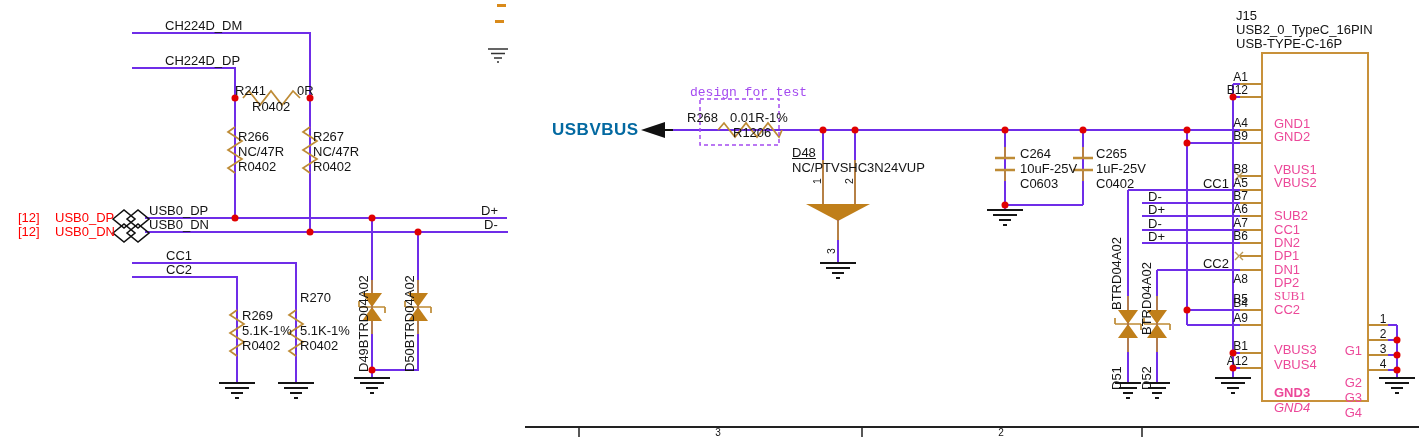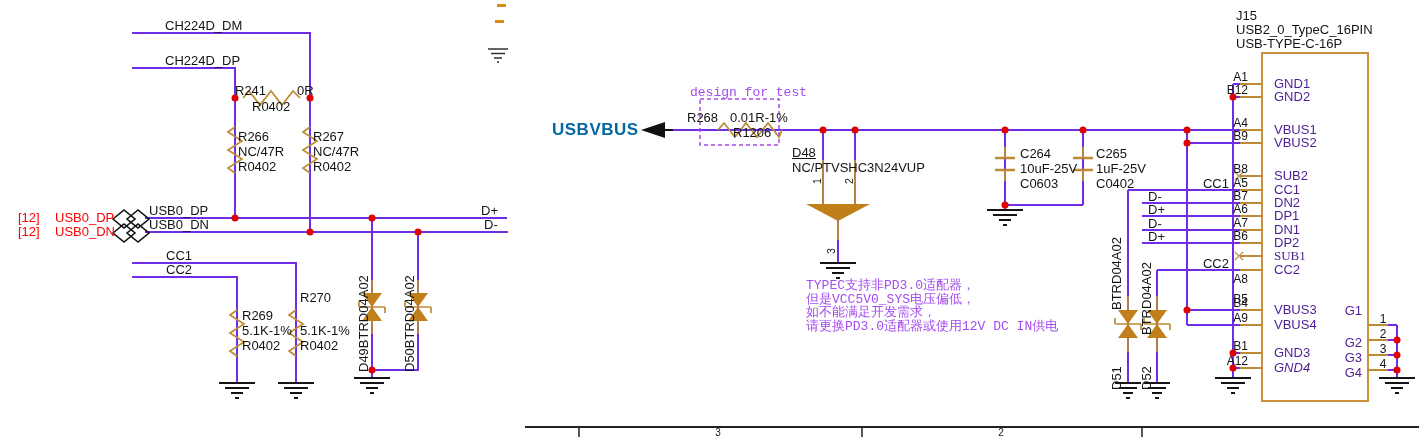--- a/index.html
+++ b/index.html
@@ -3,21 +3,21 @@
 <meta charset="utf-8">
 <style>
   html,body{margin:0;padding:0;background:#fff;}
   .sheet{position:relative;width:1419px;height:437px;background:#fff;overflow:hidden;
          font-family:"Liberation Sans",sans-serif;font-size:13px;color:#141414;}
   .sheet svg{position:absolute;left:0;top:0;}
   .lbl{position:absolute;white-space:nowrap;line-height:1.05;}
   .red{color:#FF0000;}
   .purple{color:#A44BF0;font-family:"Liberation Mono",monospace;}
   .des{font-size:12px;width:48px;text-align:right;}
-  .pname{color:#4c1d95;}
+  .pname{color:#ec4899;margin-top:40px;}
   .rot{transform:rotate(-90deg);transform-origin:0 0;}
   .title{font-size:45px;font-weight:bold;color:#5C0E0E;letter-spacing:1px;}
   .vbusport{font-size:17px;font-weight:bold;color:#0369a1;letter-spacing:.5px;}
   .small{font-size:10px;}
   .pinno{font-size:10.5px;}
   .cn div{line-height:13.5px;}
 </style>
 </head>
 <body>
 
@@ -213,26 +213,20 @@
 <div class="lbl rot pinno" style="left:844px;top:184px;">2</div>
 <div class="lbl rot pinno" style="left:826px;top:254px;">3</div>
 
 <div class="lbl" style="left:1020px;top:147px;">C264</div>
 <div class="lbl" style="left:1020px;top:162px;">10uF-25V</div>
 <div class="lbl" style="left:1020px;top:177px;">C0603</div>
 <div class="lbl" style="left:1096px;top:147px;">C265</div>
 <div class="lbl" style="left:1096px;top:162px;">1uF-25V</div>
 <div class="lbl" style="left:1096px;top:177px;">C0402</div>
 
-<div class="lbl purple cn" style="left:806px;top:279px;">
-  <div>TYPEC支持非PD3.0适配器，</div>
-  <div>但是VCC5V0_SYS电压偏低，</div>
-  <div>如不能满足开发需求，</div>
-  <div>请更换PD3.0适配器或使用12V DC IN供电</div>
-</div>
 
 <div class="lbl rot" style="left:1110px;top:310px;">BTRD04A02</div>
 <div class="lbl rot" style="left:1110px;top:390px;">D51</div>
 <div class="lbl rot" style="left:1140px;top:335px;">BTRD04A02</div>
 <div class="lbl rot" style="left:1140px;top:390px;">D52</div>
 
 <div class="lbl" style="left:1148px;top:190px;">D-</div>
 <div class="lbl" style="left:1148px;top:203px;">D+</div>
 <div class="lbl" style="left:1148px;top:217px;">D-</div>
 <div class="lbl" style="left:1148px;top:230px;">D+</div>
@@ -267,21 +261,21 @@
 <div class="lbl pname" style="left:1274px;top:169px;">SUB2</div>
 <div class="lbl pname" style="left:1274px;top:183px;">CC1</div>
 <div class="lbl pname" style="left:1274px;top:196px;">DN2</div>
 <div class="lbl pname" style="left:1274px;top:209px;">DP1</div>
 <div class="lbl pname" style="left:1274px;top:223px;">DN1</div>
 <div class="lbl pname" style="left:1274px;top:236px;">DP2</div>
 <div class="lbl pname" style="left:1274px;top:249px;font-family:Liberation Serif, serif;">SUB1</div>
 <div class="lbl pname" style="left:1274px;top:263px;">CC2</div>
 <div class="lbl pname" style="left:1274px;top:303px;">VBUS3</div>
 <div class="lbl pname" style="left:1274px;top:318px;">VBUS4</div>
-<div class="lbl pname" style="left:1274px;top:346px;">GND3</div>
+<div class="lbl pname" style="left:1274px;top:346px;font-weight:bold;">GND3</div>
 <div class="lbl pname" style="left:1274px;top:361px;font-style:italic;">GND4</div>
 
 <div class="lbl pname" style="left:1330px;top:304px;width:32px;text-align:right;">G1</div>
 <div class="lbl pname" style="left:1330px;top:336px;width:32px;text-align:right;">G2</div>
 <div class="lbl pname" style="left:1330px;top:351px;width:32px;text-align:right;">G3</div>
 <div class="lbl pname" style="left:1330px;top:366px;width:32px;text-align:right;">G4</div>
 <div class="lbl des" style="left:1374px;top:313px;width:18px;text-align:center;">1</div>
 <div class="lbl des" style="left:1374px;top:328px;width:18px;text-align:center;">2</div>
 <div class="lbl des" style="left:1374px;top:343px;width:18px;text-align:center;">3</div>
 <div class="lbl des" style="left:1374px;top:358px;width:18px;text-align:center;">4</div>

